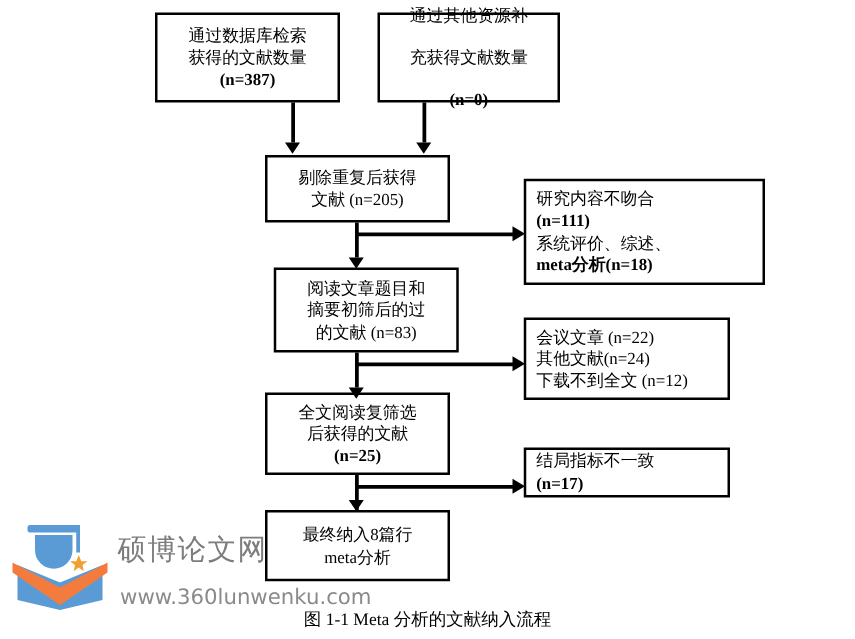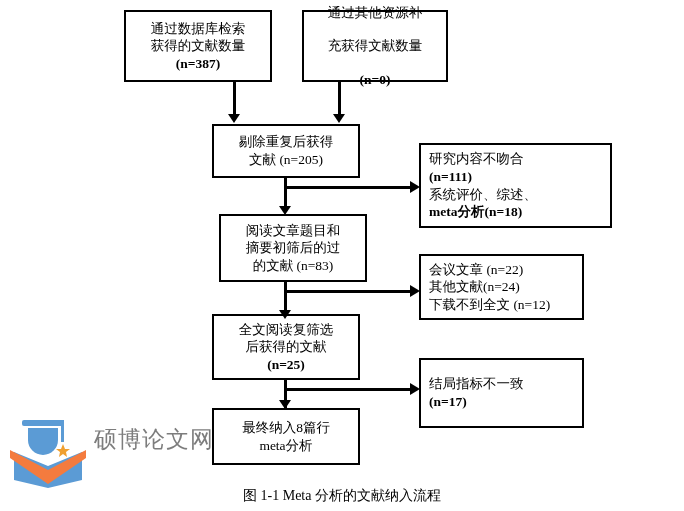--- a/index.html
+++ b/index.html
@@ -180,21 +180,21 @@
     <div class="ln">全文阅读复筛选</div>
     <div class="ln">后获得的文献</div>
     <div class="ln b">(n=25)</div>
   </div>
 
   <div class="vline" style="left:284px; top:380px; height:28px;"></div>
   <div class="arrow-down" style="left:279px; top:400px;"></div>
   <div class="hline" style="left:284px; top:388px; width:128px;"></div>
   <div class="arrow-right" style="left:410px; top:383px;"></div>
 
-  <div class="node left" style="left:419px; top:358px; width:165px; height:70px;">
+  <div class="node left" style="left:419px; top:358px; width:165px; height:40px;">
     <div class="ln">结局指标不一致</div>
     <div class="ln b">(n=17)</div>
   </div>
 
   <div class="node center" style="left:212px; top:408px; width:148px; height:57px;">
     <div class="ln">最终纳入8篇行</div>
     <div class="ln">meta分析</div>
   </div>
 
   <div id="watermark">
@@ -206,17 +206,18 @@
 
       <rect x="53" y="6" width="3" height="22" fill="#5b9bd5"></rect>
 
       <polygon points="55,30 57,35 62,35 58,38 59,43 55,40 51,43 52,38 48,35 53,35" fill="#f0a030"></polygon>
 
       <path d="M6 38 L40 52 L74 38 L74 66 L40 74 L6 66 Z" fill="#5b9bd5"></path>
 
       <path d="M2 36 L40 56 L78 36 L78 44 L40 70 L2 44 Z" fill="#f47b3e"></path>
     </svg>
     <div id="wm-name">硕博论文网</div>
+    <div id="wm-url">www.360lunwenku.com</div>
   </div>
 
   <div id="caption">图 1-1 Meta 分析的文献纳入流程</div>
 
 </div>
 
 </body></html>

